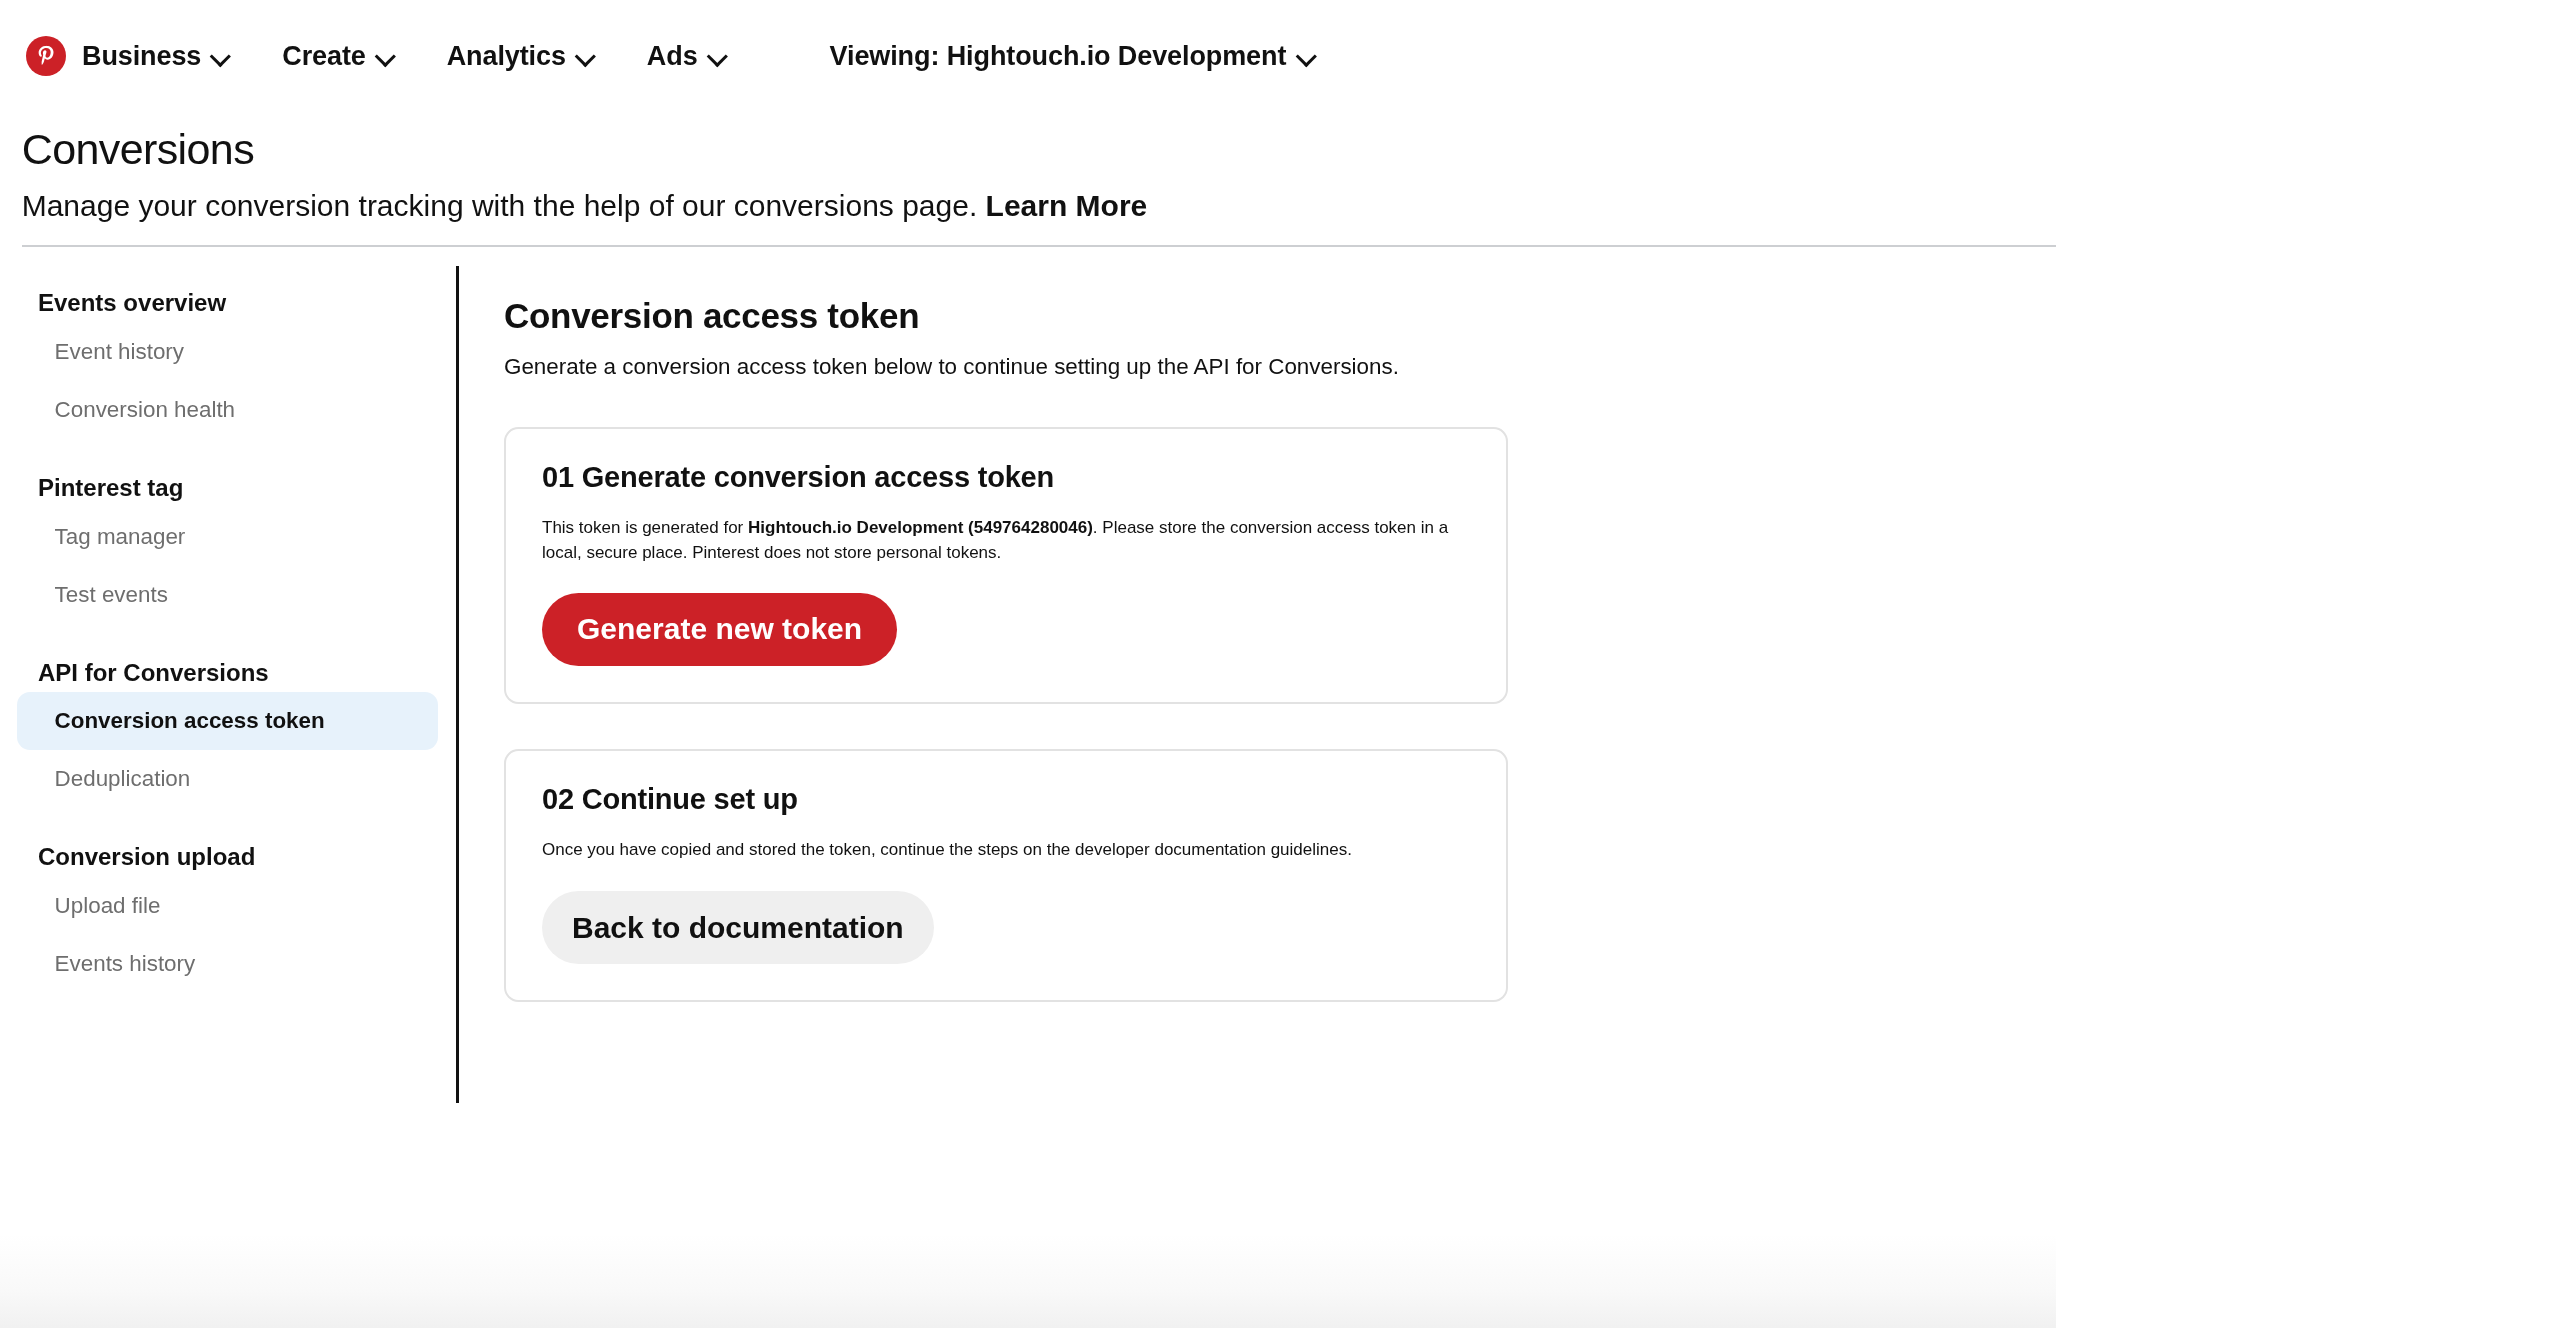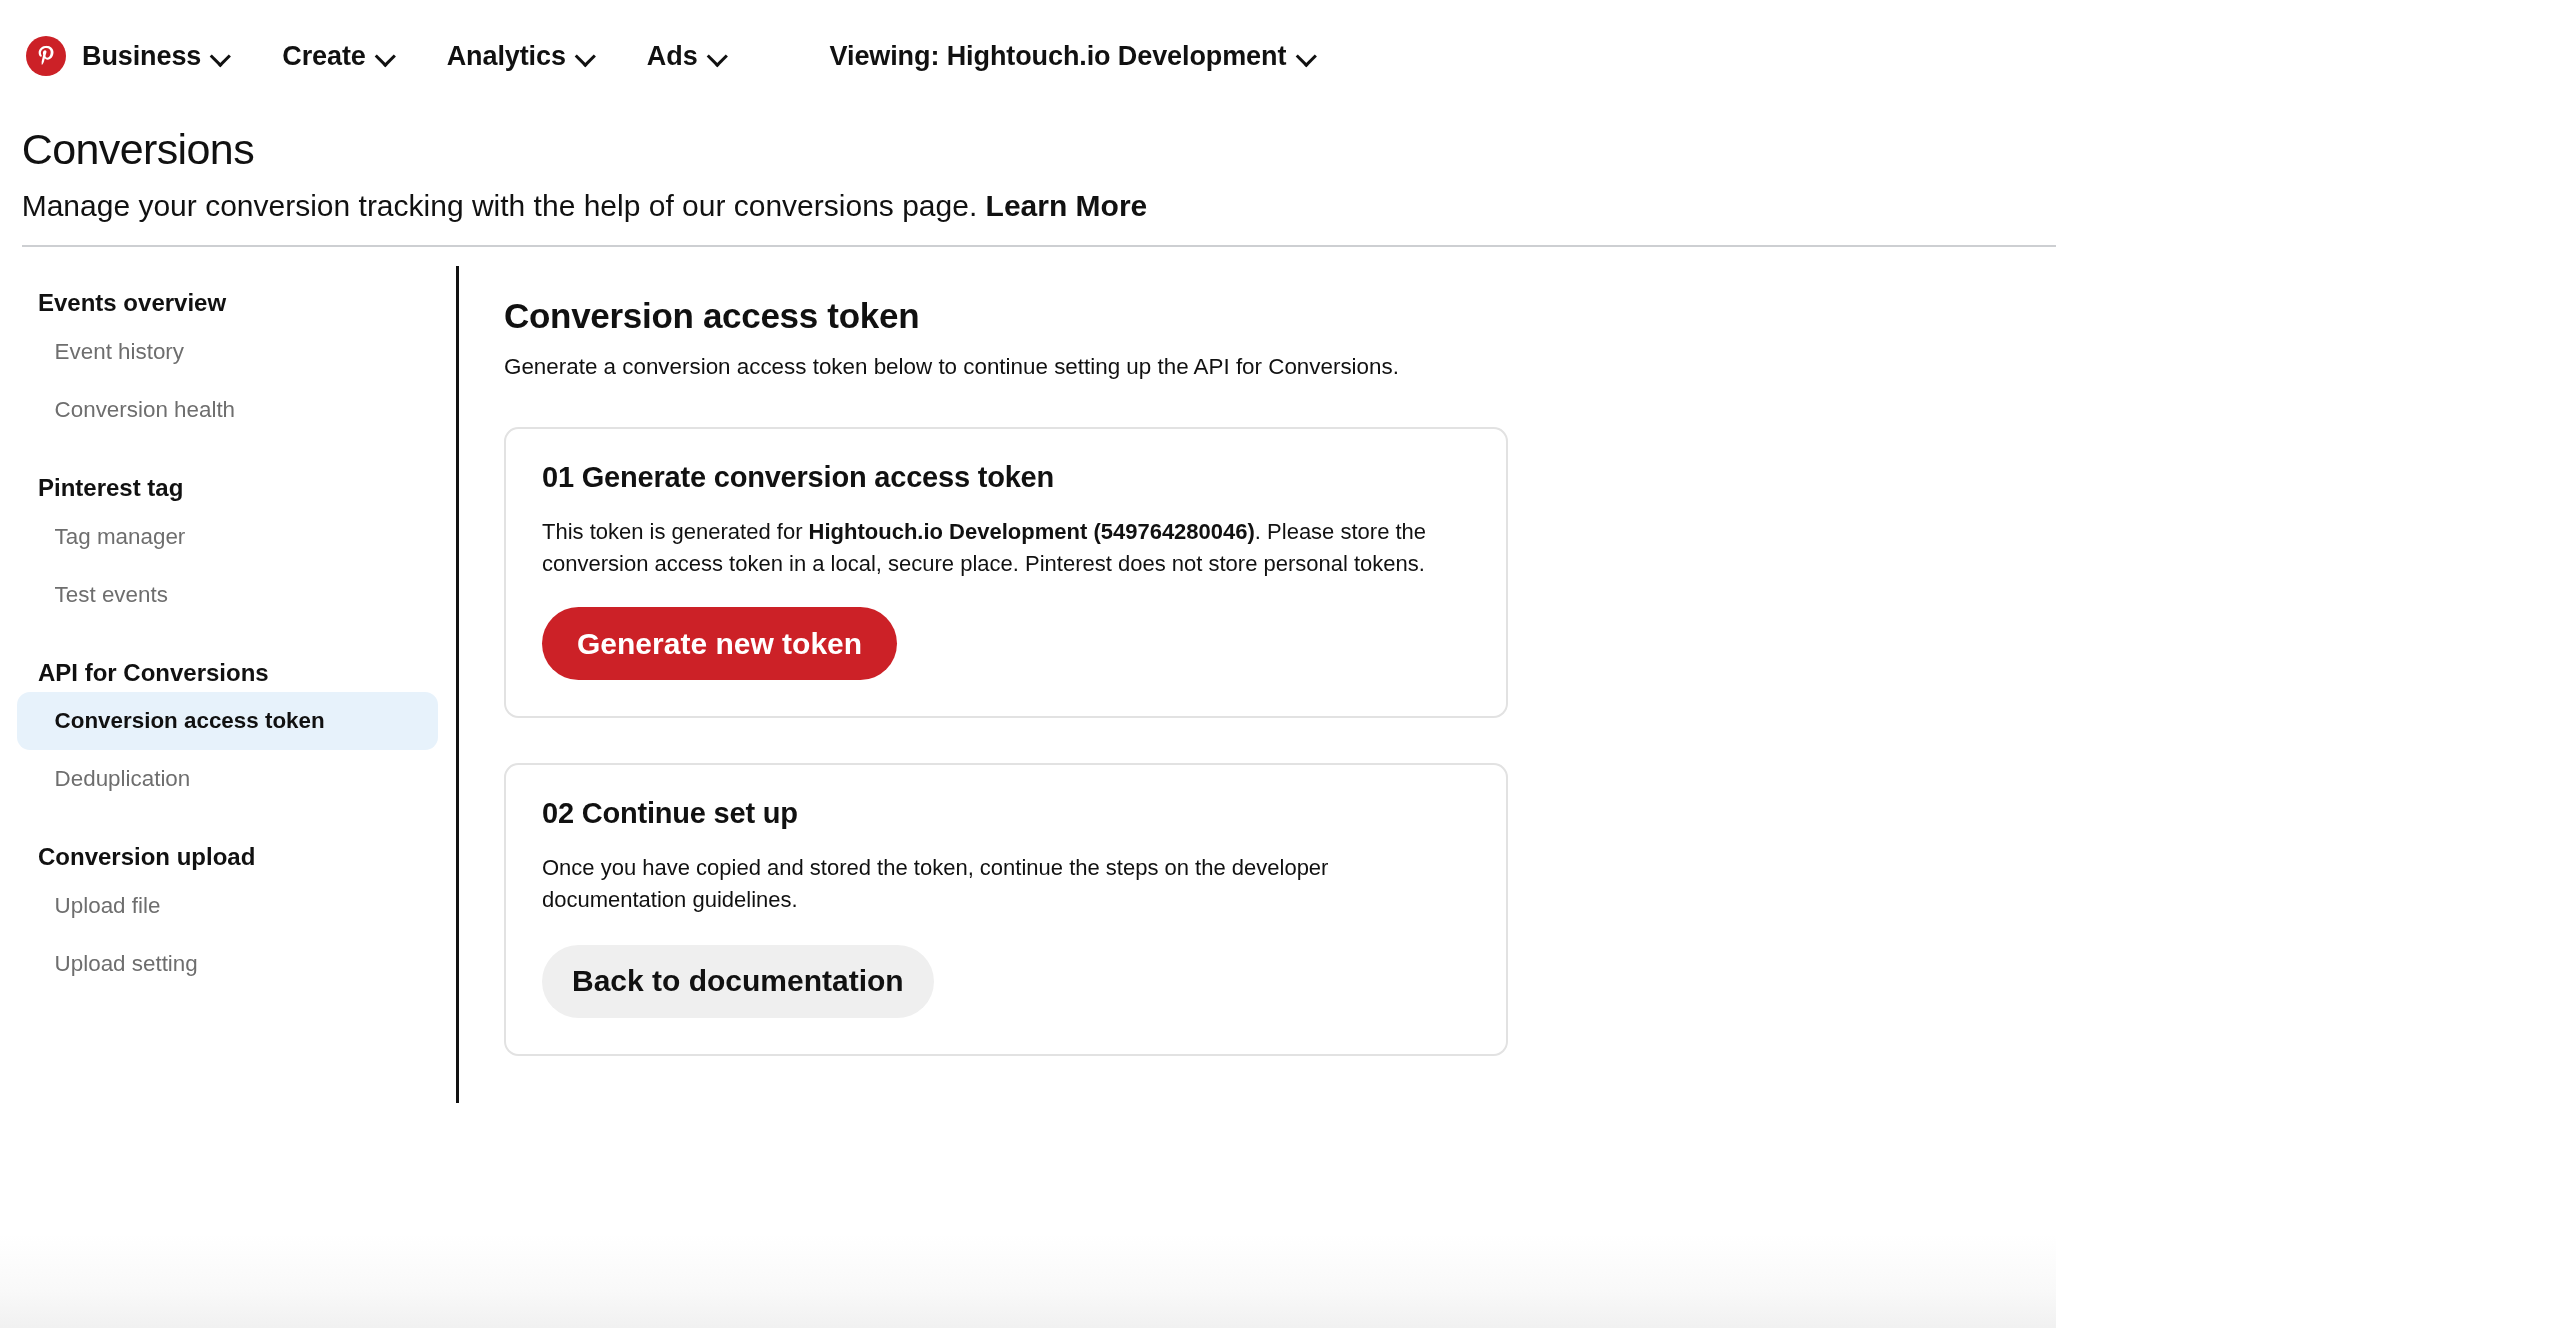--- a/index.html
+++ b/index.html
@@ -245,21 +245,21 @@
 
   .card-title {
     font-size: 29px;
     font-weight: 700;
     color: #111111;
     letter-spacing: -0.2px;
     margin-bottom: 21.7px;
   }
 
   .card-body {
-    font-size: 22px;
+    font-size: 17px;
     color: #111111;
     line-height: 1.45;
   }
   .card-body b { font-weight: 700; }
 
   .btn {
     display: inline-block;
     border: none;
     border-radius: 721px;
     font-family: "Liberation Sans", sans-serif;
@@ -393,21 +393,21 @@
       <div class="side-group-title">API for Conversions</div>
       <div class="side-link active">Conversion access token</div>
       <div class="side-link">Deduplication</div>
     </div>
 
     <div class="gap-md"></div>
 
     <div>
       <div class="side-group-title">Conversion upload</div>
       <div class="side-link">Upload file</div>
-      <div class="side-link">Upload setting</div>
+      <div class="side-link">Events history</div>
     </div>
   </div>
 
   <div class="v-divider"></div>
 
   <div class="main">
     <div class="main-title">Conversion access token</div>
     <div class="main-sub">Generate a conversion access token below to continue setting up the API for Conversions.</div>
 
     <div class="card">

